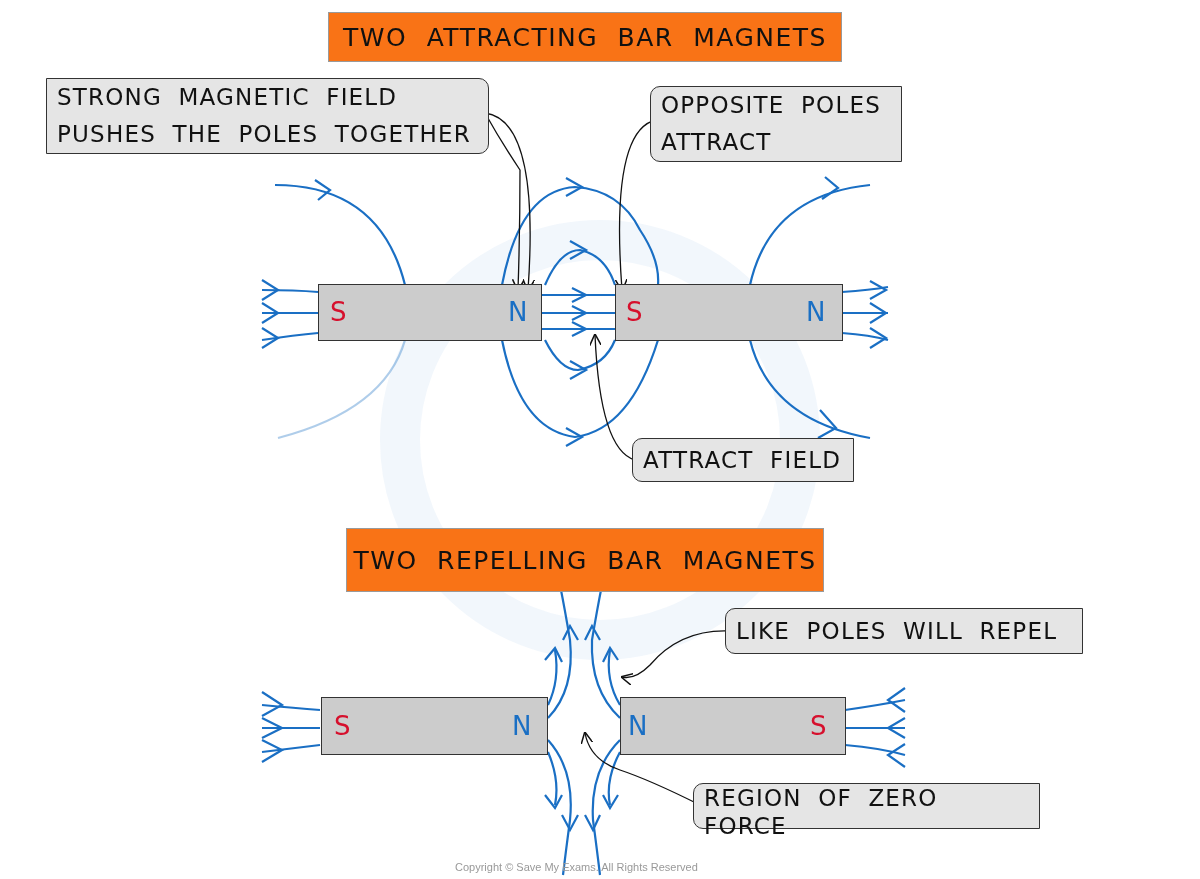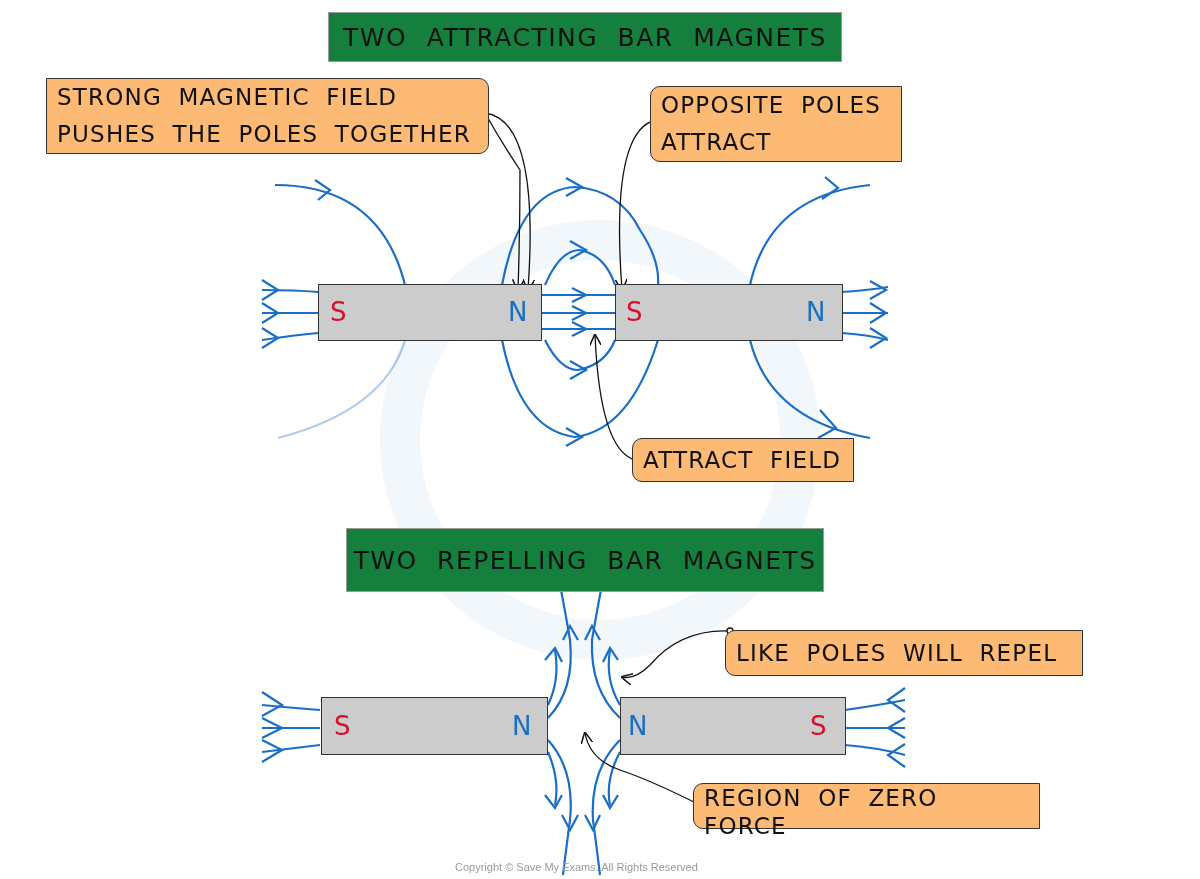--- a/index.html
+++ b/index.html
@@ -1,22 +1,22 @@
 <!DOCTYPE html>
 <html><head>
 <meta charset="utf-8">
 <style>
   html, body { margin: 0; padding: 0; background: #ffffff; }
   body { width: 1200px; height: 879px; position: relative; overflow: hidden;
          font-family: "DejaVu Sans", sans-serif; }
   svg { position: absolute; left: 0; top: 0; }
-  .title-box { position: absolute; background: #15803d; border: 1.5px solid #9a9a9a;
+  .title-box { position: absolute; background: #f97316; border: 1.5px solid #9a9a9a;
                font-size: 25px; letter-spacing: 1.5px; color: #111; word-spacing: 10px;
                display: flex; align-items: center; justify-content: center; box-sizing: border-box; }
-  .label-box { position: absolute; background: #fdba74; border: 1.5px solid #333;
+  .label-box { position: absolute; background: #e5e5e5; border: 1.5px solid #333;
                font-size: 23px; letter-spacing: 1.2px; color: #111; word-spacing: 8px;
                box-sizing: border-box; line-height: 37px; padding: 0 10px; }
   .pole { position: absolute; font-size: 26px; }
   .pole-s { color: #d6102d; }
   .pole-n { color: #1a6fc4; }
   .magnet { position: absolute; background: #cccccc; border: 1.5px solid #333; box-sizing: border-box; }
   .copyright { position: absolute; left: 455px; top: 861px; font-size: 11px; color: #999;
                font-family: "Liberation Sans", sans-serif; }
 </style>
 </head>
@@ -143,21 +143,21 @@
 <div class="pole pole-n" style="left:806px; top:297px;">N</div>
 
 <div class="label-box" style="left:632px; top:438px; width:222px; height:44px; border-radius:10px 0 0 10px; line-height:42px;">
   <span>ATTRACT FIELD</span>
 </div>
 
 <div class="title-box" style="left:346px; top:528px; width:478px; height:64px;">
   <span>TWO REPELLING BAR MAGNETS</span>
 </div>
 
-<div class="label-box" style="left:725px; top:630px; width:358px; height:46px; border-radius:10px 0 0 10px; line-height:44px;">
+<div class="label-box" style="left:725px; top:608px; width:358px; height:46px; border-radius:10px 0 0 10px; line-height:44px;">
   <span>LIKE POLES WILL REPEL</span>
 </div>
 
 <div class="magnet" style="left:321px; top:697px; width:227px; height:58px;"></div>
 <div class="pole pole-s" style="left:334px; top:711px;">S</div>
 <div class="pole pole-n" style="left:512px; top:711px;">N</div>
 
 <div class="magnet" style="left:620px; top:697px; width:226px; height:58px;"></div>
 <div class="pole pole-n" style="left:628px; top:711px;">N</div>
 <div class="pole pole-s" style="left:810px; top:711px;">S</div>

